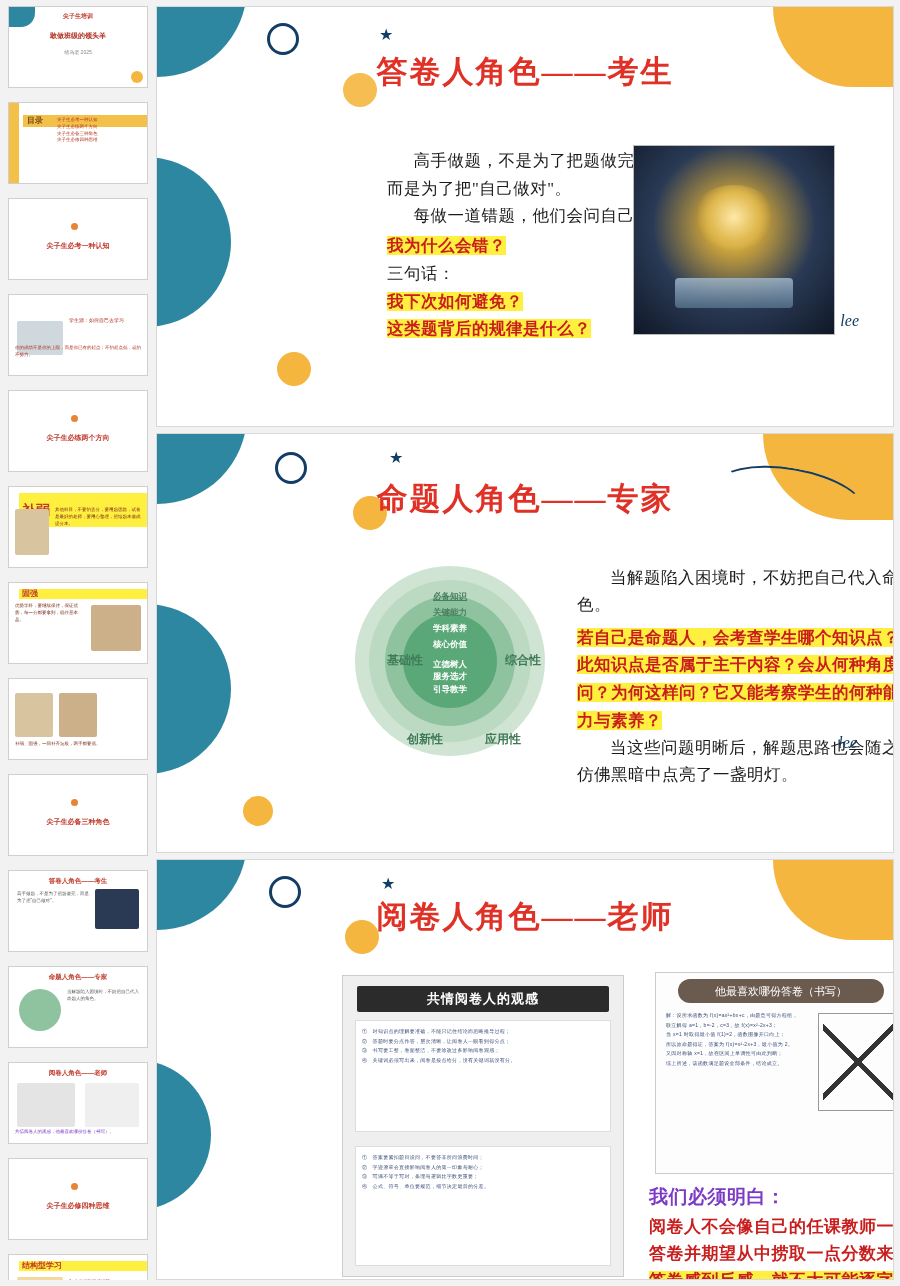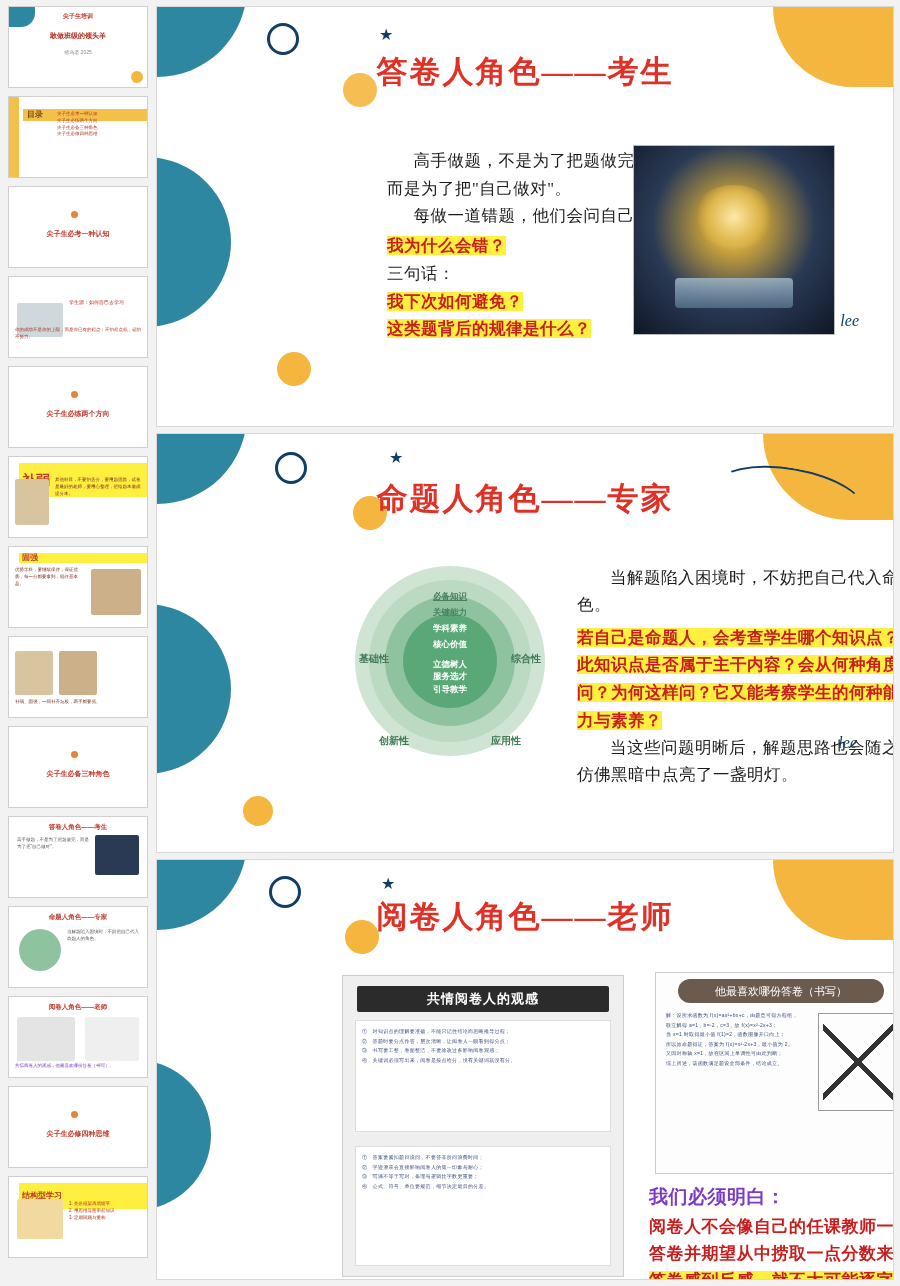--- a/index.html
+++ b/index.html
@@ -5,21 +5,21 @@
   html,body{margin:0;padding:0;}
   body{
     width:900px;height:1286px;
     background:#f2f2f2;
     font-family:"Liberation Sans", sans-serif;
     overflow:hidden;
   }
   .app{display:flex;width:900px;height:1286px;box-sizing:border-box;padding:6px 6px 6px 8px;gap:8px;}
 
   
-  .sidebar{width:140px;display:flex;flex-direction:column;gap:8px;overflow:hidden;}
+  .sidebar{width:140px;display:flex;flex-direction:column;gap:14px;overflow:hidden;}
   .thumb{
     position:relative;width:140px;height:82px;background:#fff;
     border:1px solid #cfcfcf;box-sizing:border-box;overflow:hidden;flex:0 0 auto;
   }
   .thumb .tcap{
     position:absolute;left:0;right:0;top:6px;text-align:center;
     font-size:6px;color:#c0392b;font-weight:bold;line-height:1.3;
   }
   .thumb .tsub{
     position:absolute;left:0;right:0;top:20px;text-align:center;font-size:5px;color:#444;
@@ -74,21 +74,21 @@
           width:118px;height:30px;background:linear-gradient(#9fb6c9,#54708a);border-radius:4px;opacity:.85;}
 
   
   .s2-chart{position:absolute;left:198px;top:132px;width:190px;height:190px;}
   .ring{position:absolute;border-radius:50%;}
   .r1{left:0;top:0;width:190px;height:190px;background:#cfe4d2;}
   .r2{left:14px;top:14px;width:162px;height:162px;background:#bcd9c2;}
   .r3{left:30px;top:30px;width:130px;height:130px;background:#8fc3a0;}
   .r4{left:48px;top:48px;width:94px;height:94px;background:#5aa877;}
   .ctext{position:absolute;left:0;right:0;text-align:center;color:#fff;font-size:8.5px;line-height:1.5;font-weight:bold;}
-  .olabel{position:absolute;font-size:10px;color:#3f7a57;font-weight:bold;}
+  .olabel{position:absolute;font-size:12px;color:#3f7a57;font-weight:bold;margin-left:28px;}
   .s2-text1{left:420px;top:130px;width:420px;}
   .s2-text2{left:420px;top:190px;width:420px;}
   .s2-text3{left:420px;top:300px;width:420px;}
 
   
   .s3-left{position:absolute;left:185px;top:115px;width:280px;height:300px;background:#efefef;border:1px solid #ccc;}
   .s3-left .bar{position:absolute;left:14px;top:10px;width:252px;height:26px;background:#2b2b2b;border-radius:2px;
       color:#fff;font-size:13px;font-weight:bold;text-align:center;line-height:26px;letter-spacing:1px;}
   .s3-right{position:absolute;left:498px;top:112px;width:250px;height:200px;background:#fdfdfd;border:1px solid #ccc;}
   .s3-right .pill{position:absolute;left:22px;top:6px;width:206px;height:24px;background:#6b5a4e;border-radius:12px;
@@ -177,21 +177,21 @@
       <div class="timg" style="right:8px;top:20px;width:54px;height:44px;background:#efefef;"></div>
       <div class="tbody" style="top:66px;color:#7b39c4;">共情阅卷人的观感，他最喜欢哪份答卷（书写）。</div>
     </div>
 
     <div class="thumb">
       <div class="tdot" style="left:62px;top:24px;"></div>
       <div class="tcap" style="top:42px;font-size:7px;">尖子生必修四种思维</div>
     </div>
 
     <div class="thumb">
-      <div class="tcap" style="top:6px;left:10px;text-align:left;font-size:8px;background:#ffef3f;display:inline-block;padding:8px 3px;">结构型学习</div>
+      <div class="tcap" style="top:6px;left:10px;text-align:left;font-size:8px;background:#ffef3f;display:inline-block;padding:0 3px;">结构型学习</div>
       <div class="timg" style="left:8px;top:22px;width:46px;height:40px;background:#f2d9a0;"></div>
       <div class="tbody" style="left:60px;top:24px;white-space:pre-line;color:#b03020;">1. 先搭框架再填细节
 2. 用思维导图串起知识
 3. 定期回顾与重构</div>
     </div>
 
   </div>
 
   <div class="slides">
 

